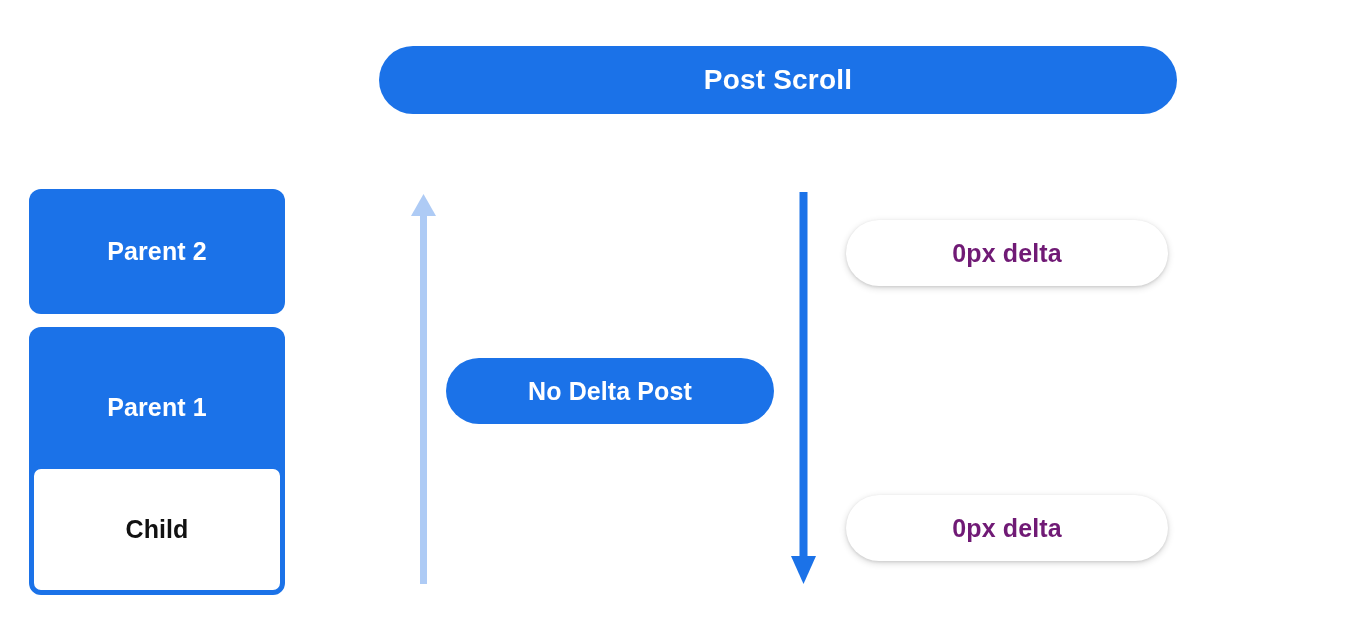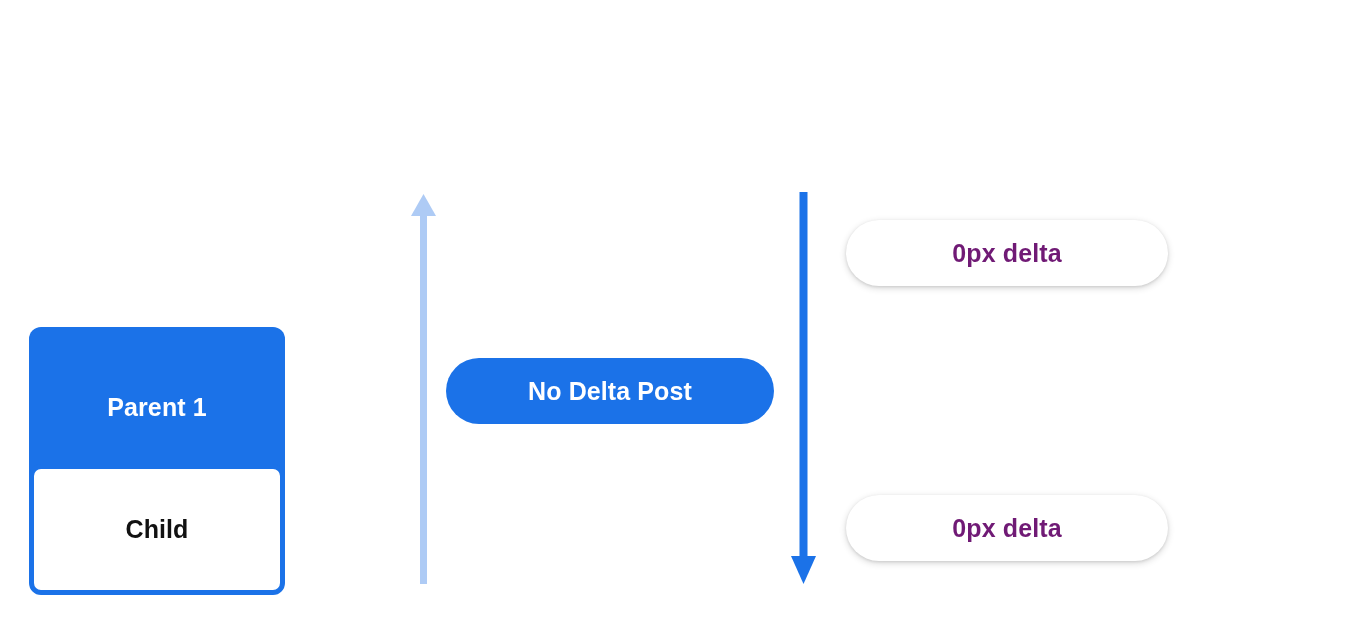--- a/index.html
+++ b/index.html
@@ -109,21 +109,27 @@
   #pill-used-delta   { left: 446px; top: 220px; width: 328px; height: 66px; }
   #pill-no-delta     { left: 446px; top: 358px; width: 328px; height: 66px; }
   #pill-delta-top    { left: 846px; top: 220px; width: 322px; height: 66px; }
   #pill-delta-bottom { left: 846px; top: 495px; width: 322px; height: 66px; }
 </style>
 </head>
 <body>
 
 <div id="stage">
 
+  <div class="header-banner">
+    <span class="label">Post Scroll</span>
+  </div>
 
+  <div class="stack-box filled" id="box-parent2">
+    <span class="label">Parent 2</span>
+  </div>
 
   <div class="stack-box filled" id="box-parent1">
     <span class="label">Parent 1</span>
   </div>
 
   <div class="stack-box outlined" id="box-child">
     <span class="label">Child</span>
   </div>
 
   <svg class="arrow" style="left:404px; top:188px;" width="40" height="400" viewBox="0 0 40 400">

